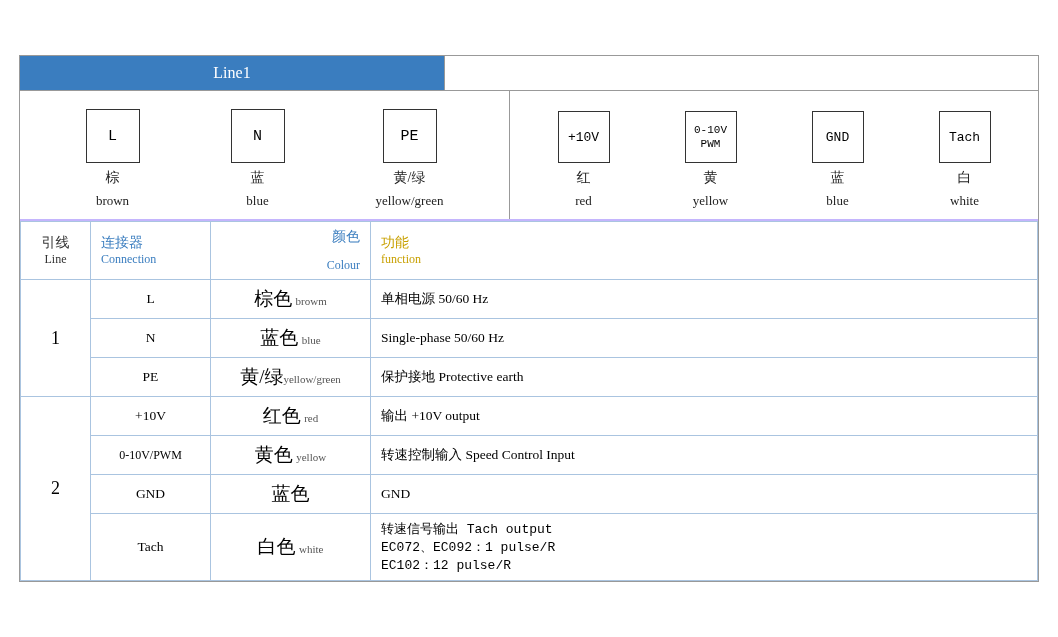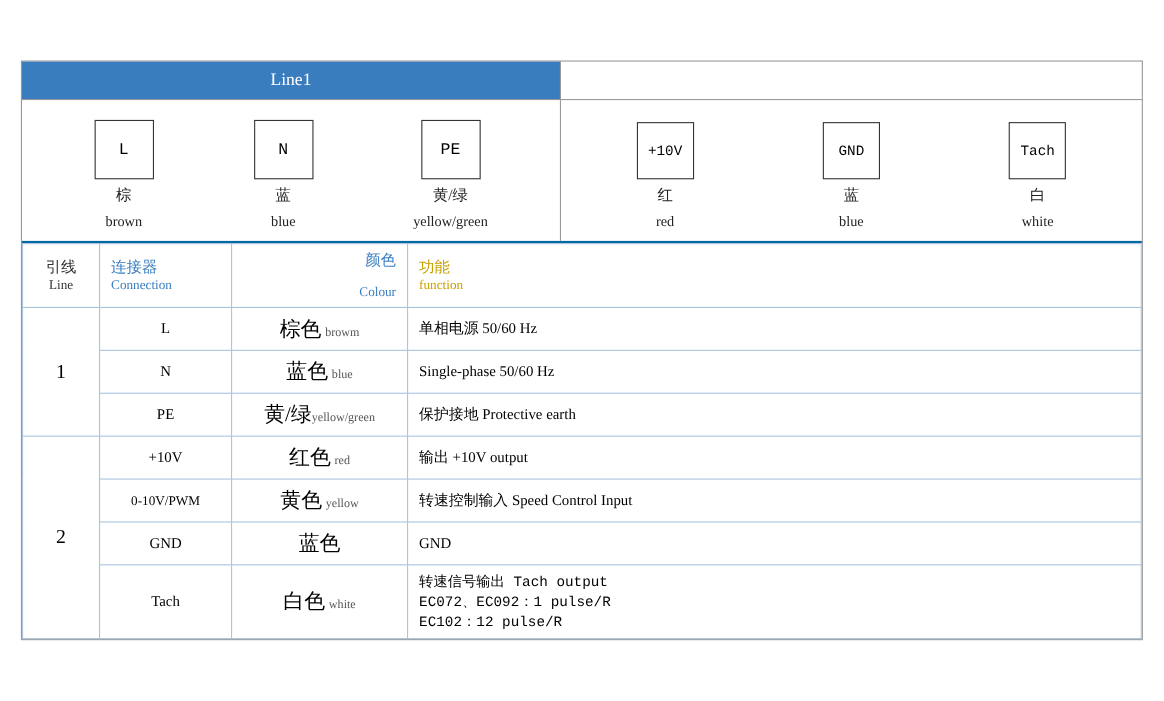--- a/index.html
+++ b/index.html
@@ -24,21 +24,21 @@
     }
     .header-line1, .header-line2 {
       background: #3a7dbf;
       color: #fff;
       font-size: 16px;
       text-align: center;
       padding: 8px 0;
       font-weight: normal;
     }
     .header-line1 {
-      width: 490px;
+      width: 425px;
       border-right: 1.5px solid #999;
     }
     .header-line2 {
       flex: 1;
     }
 
     
     .diagram-row {
       display: flex;
       border-top: 1.5px solid #999;
@@ -86,21 +86,21 @@
       text-align: center;
     }
     .connector-label-en {
       font-size: 13px;
       color: #222;
       text-align: center;
     }
 
     
     .table-section {
-      border-top: 2px solid #0369a1;
+      border-top: 2px solid #c4b5fd;
     }
     table {
       width: 100%;
       border-collapse: collapse;
     }
     th, td {
       border: 1px solid #aac4e0;
       font-size: 13.5px;
       vertical-align: middle;
       padding: 6px 10px;
@@ -173,20 +173,25 @@
         <div class="connector-label-en">yellow/green</div>
       </div>
     </div>
     <div class="diagram-line2">
       <div class="connector-item">
         <div class="connector-box small">+10V</div>
         <div class="connector-label-zh">红</div>
         <div class="connector-label-en">red</div>
       </div>
       <div class="connector-item">
+        <div class="connector-box small" style="font-size:11px; line-height:1.3; text-align:center;">0-10V<br>PWM</div>
+        <div class="connector-label-zh">黄</div>
+        <div class="connector-label-en">yellow</div>
+      </div>
+      <div class="connector-item">
         <div class="connector-box small">GND</div>
         <div class="connector-label-zh">蓝</div>
         <div class="connector-label-en">blue</div>
       </div>
       <div class="connector-item">
         <div class="connector-box small">Tach</div>
         <div class="connector-label-zh">白</div>
         <div class="connector-label-en">white</div>
       </div>
     </div>

